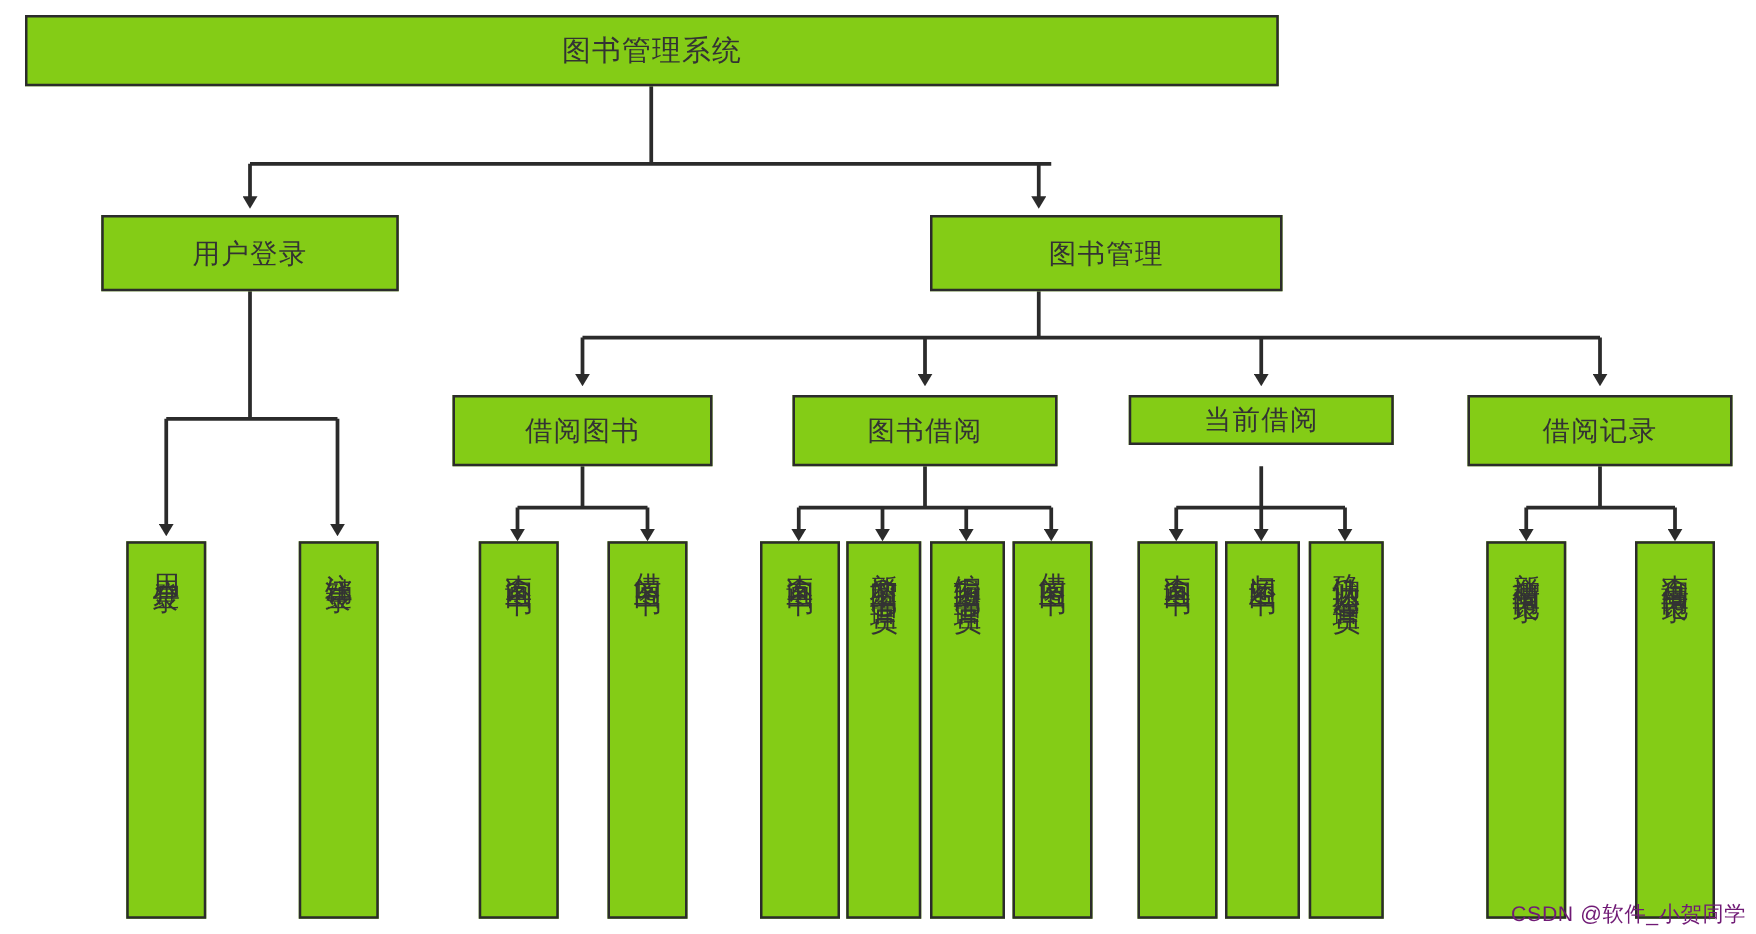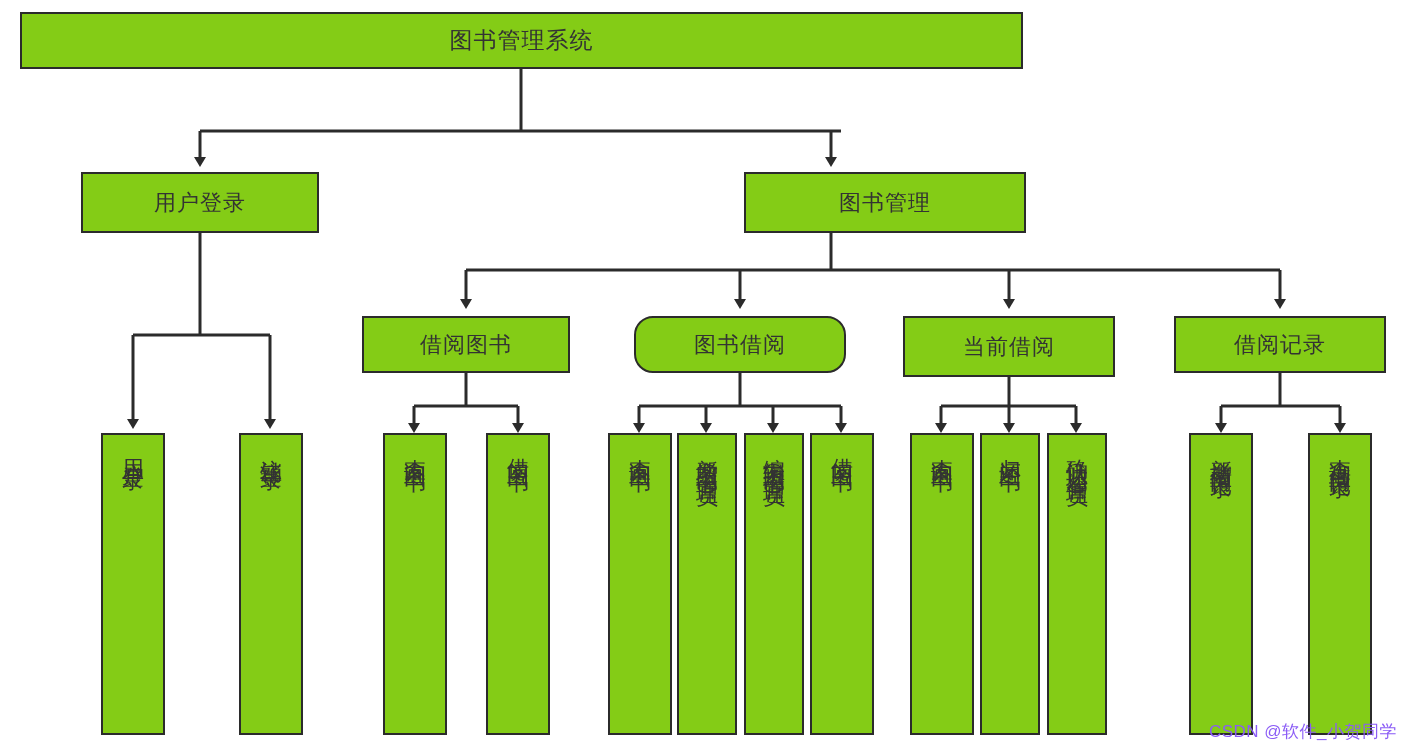--- a/index.html
+++ b/index.html
@@ -62,21 +62,21 @@
     line-height: 1.0;
     letter-spacing: 4px;
     display: block;
     margin: 0 auto;
   }
   .watermark {
     position: absolute;
     right: 8px;
     bottom: 4px;
     font-size: 17px;
-    color: #8b5cf6;
+    color: #701a75;
     letter-spacing: 0.5px;
     white-space: nowrap;
     pointer-events: none;
   }
 </style>
 </head>
 <body>
 
 <div id="diagram-root">
 
@@ -137,24 +137,24 @@
   <div class="node-box node-h" style="left:81px; top:172px; width:238px; height:61px;">
     <span class="node-label">用户登录</span>
   </div>
   <div class="node-box node-h" style="left:712px; top:172px; width:282px; height:61px;margin-left:32px;">
     <span class="node-label">图书管理</span>
   </div>
 
   <div class="node-box node-h" style="left:362px; top:316px; width:208px; height:57px;">
     <span class="node-label">借阅图书</span>
   </div>
-  <div class="node-box node-h" style="left:634px; top:316px; width:212px; height:57px;border-radius:19px;">
+  <div class="node-box node-h" style="left:634px; top:316px; width:212px; height:57px;">
     <span class="node-label">图书借阅</span>
   </div>
-  <div class="node-box node-h" style="left:903px; top:316px; width:212px; height:61px;">
+  <div class="node-box node-h" style="left:903px; top:316px; width:212px; height:40px;">
     <span class="node-label">当前借阅</span>
   </div>
   <div class="node-box node-h" style="left:1174px; top:316px; width:212px; height:57px;font-family:Liberation Serif, serif;">
     <span class="node-label">借阅记录</span>
   </div>
 
   <div class="node-box node-v" style="left:101px; top:433px; width:64px; height:302px;">
     <span class="node-label">用户登录</span>
   </div>
   <div class="node-box node-v" style="left:239px; top:433px; width:64px; height:302px;">

